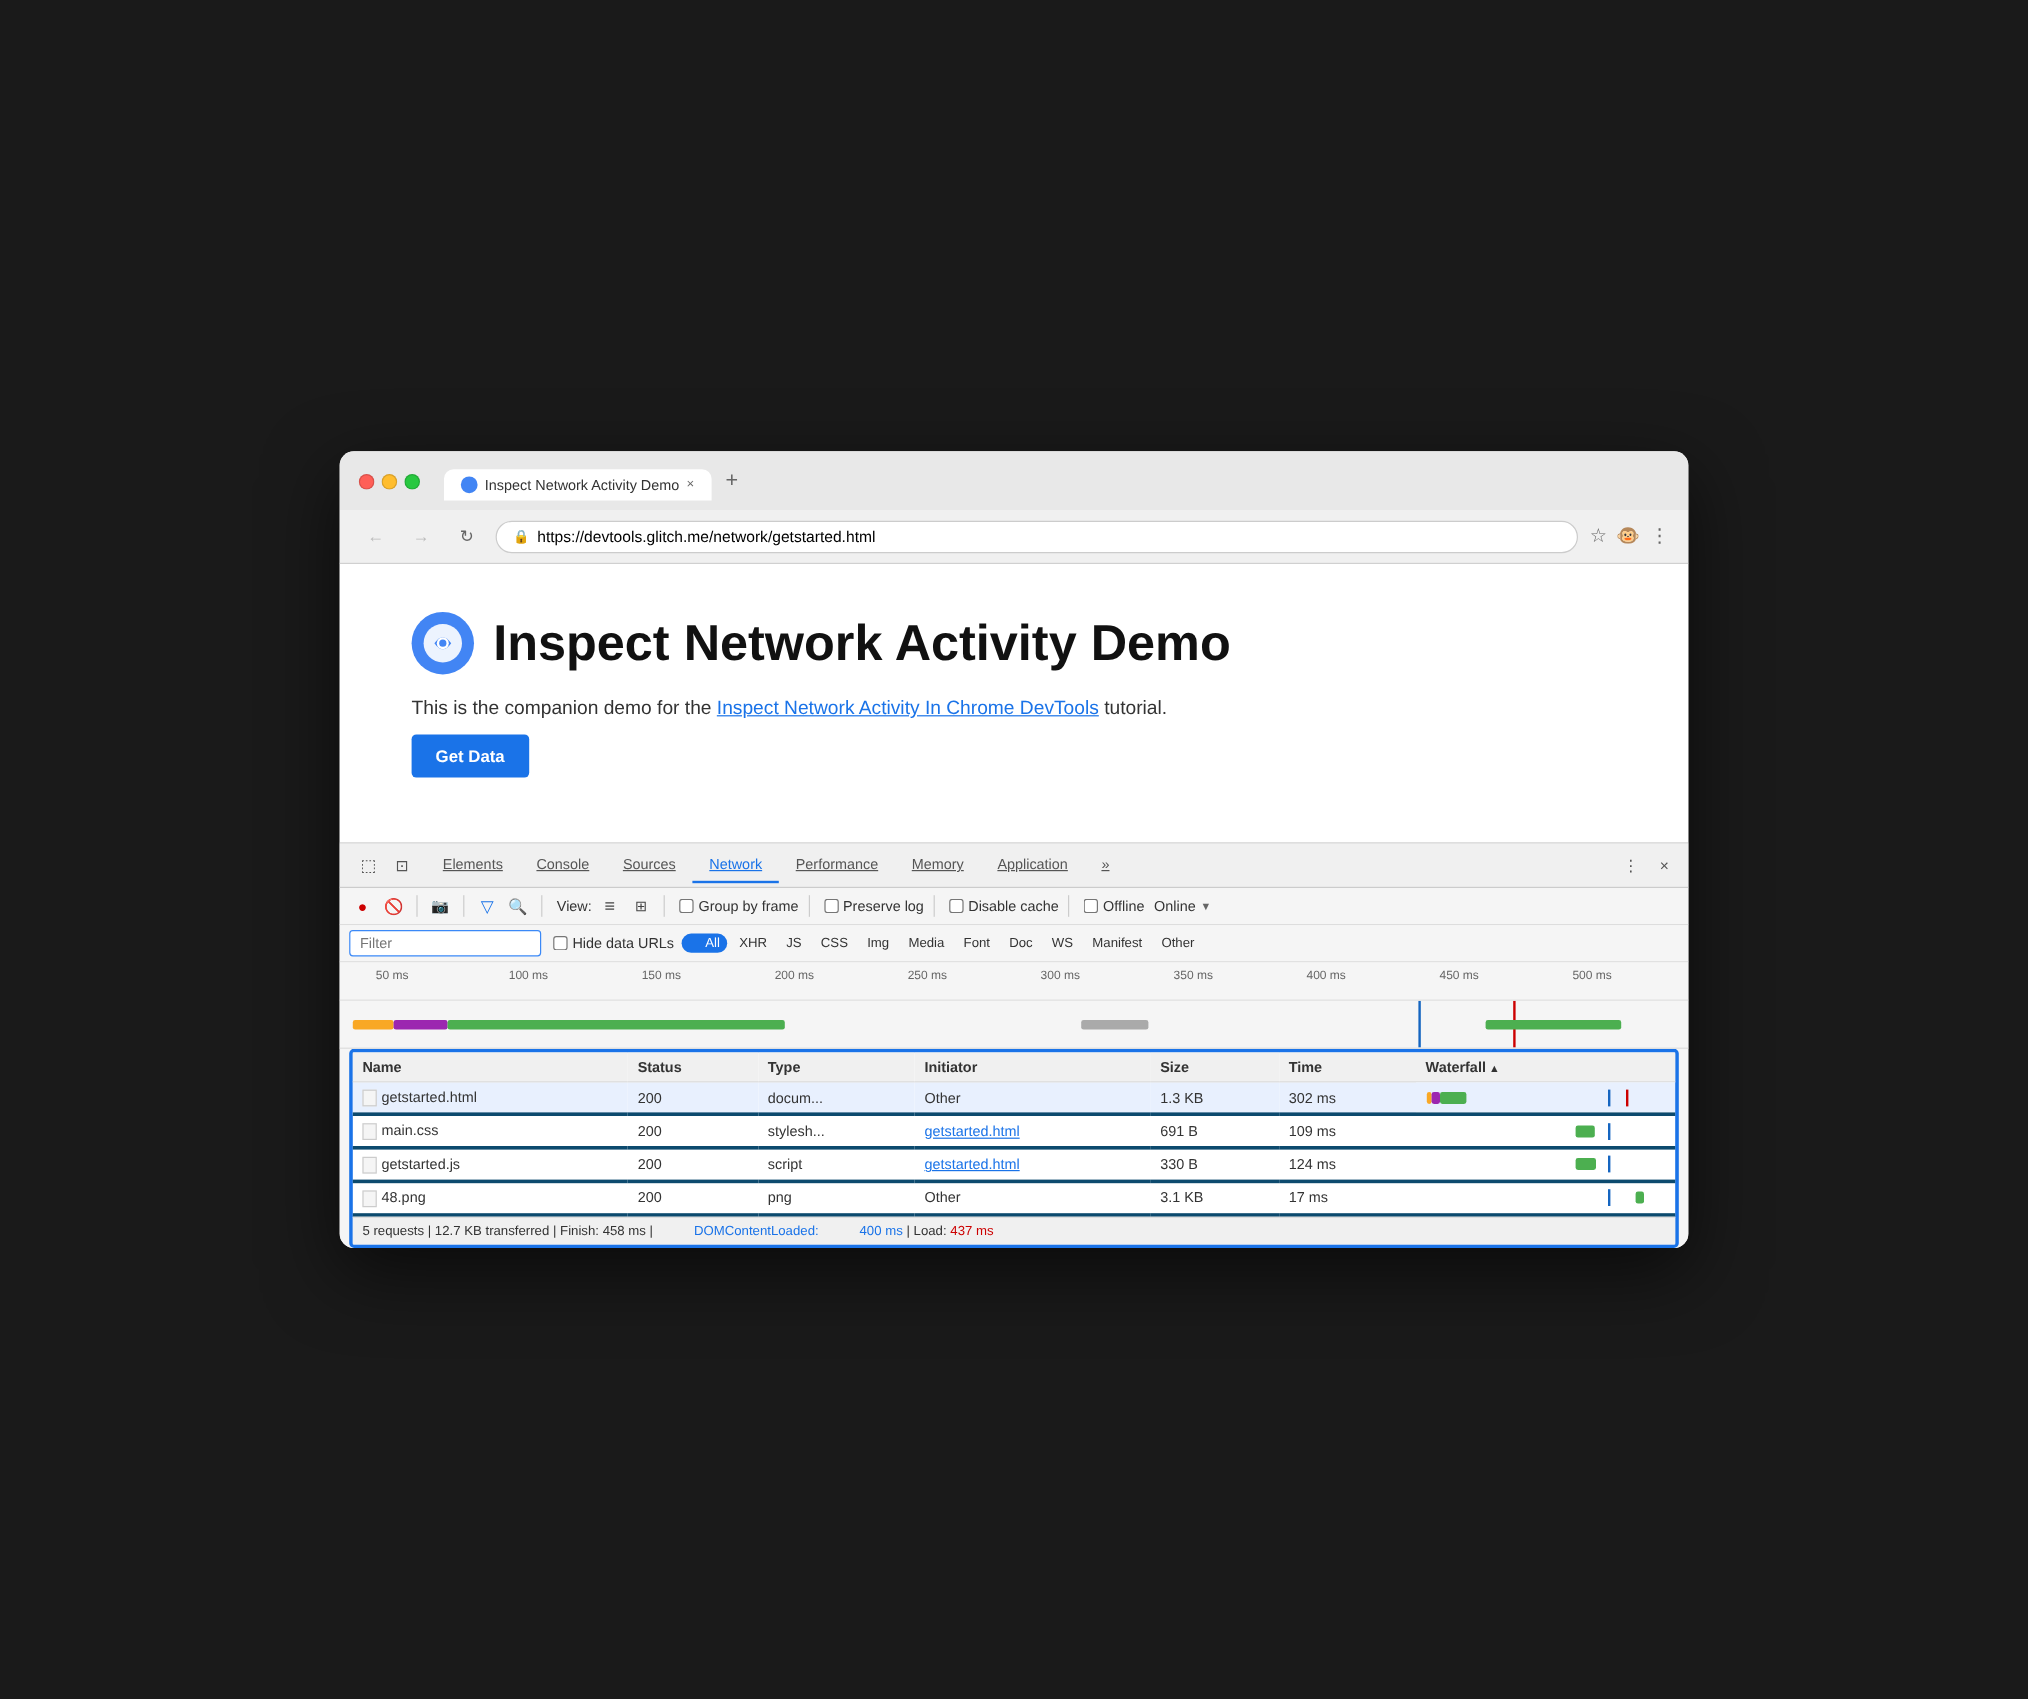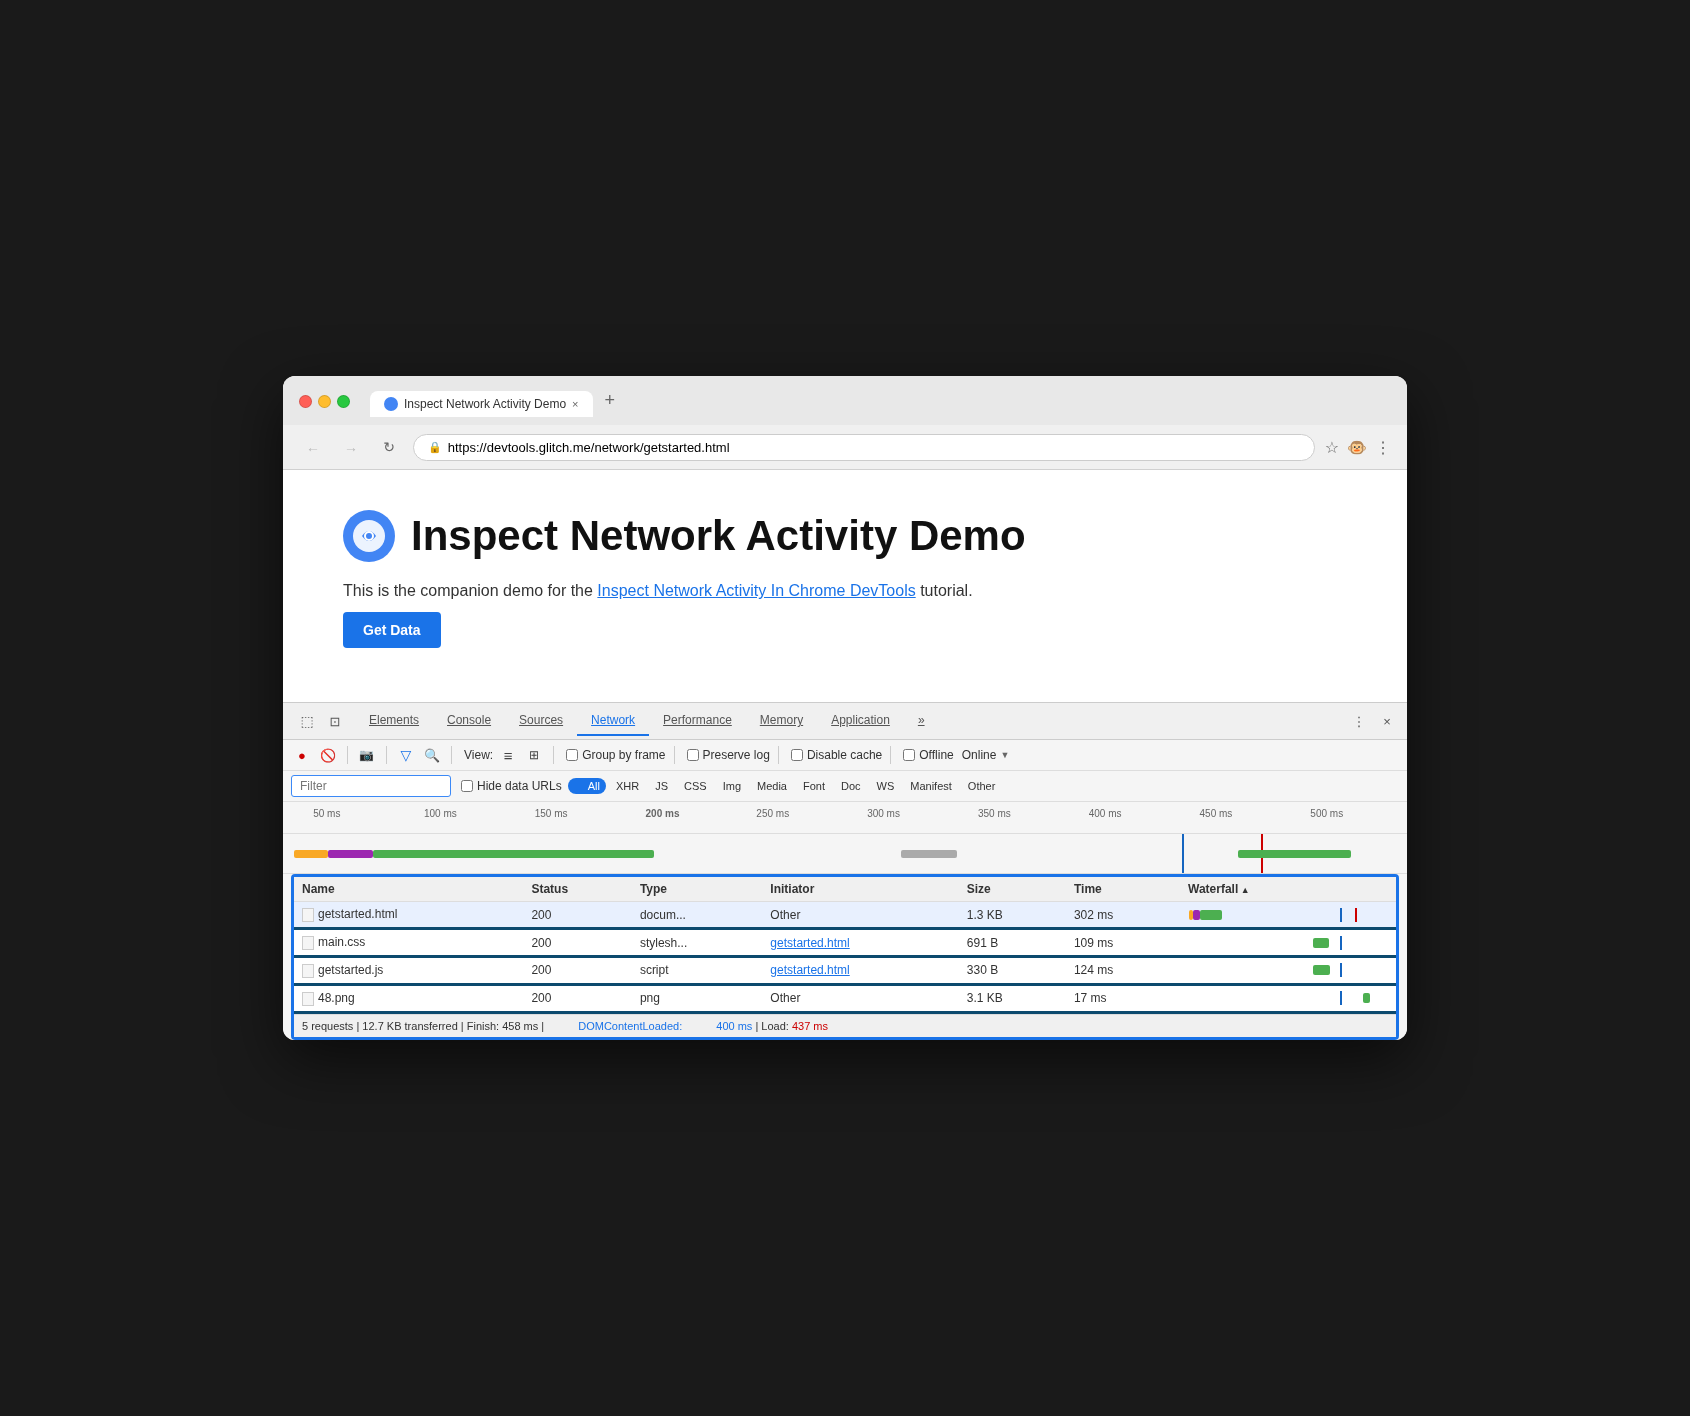--- a/index.html
+++ b/index.html
@@ -575,21 +575,21 @@
         <span class="filter-type-btn">Manifest</span>
         <span class="filter-type-btn">Other</span>
       </div>
     </div>
 
     <div class="timeline-row">
       <div style="position:relative; width:100%; height:20px;">
         <span class="timeline-label" style="left:2%;">50 ms</span>
         <span class="timeline-label" style="left:12%;">100 ms</span>
         <span class="timeline-label" style="left:22%;">150 ms</span>
-        <span class="timeline-label" style="left:32%;font-weight:bold;">200 ms</span>
+        <span class="timeline-label" style="left:32%;">200 ms</span>
         <span class="timeline-label" style="left:42%;">250 ms</span>
         <span class="timeline-label" style="left:52%;">300 ms</span>
         <span class="timeline-label" style="left:62%;">350 ms</span>
         <span class="timeline-label" style="left:72%;">400 ms</span>
         <span class="timeline-label" style="left:82%;">450 ms</span>
         <span class="timeline-label" style="left:92%;">500 ms</span>
       </div>
     </div>
 
     <div class="timeline-vis">

